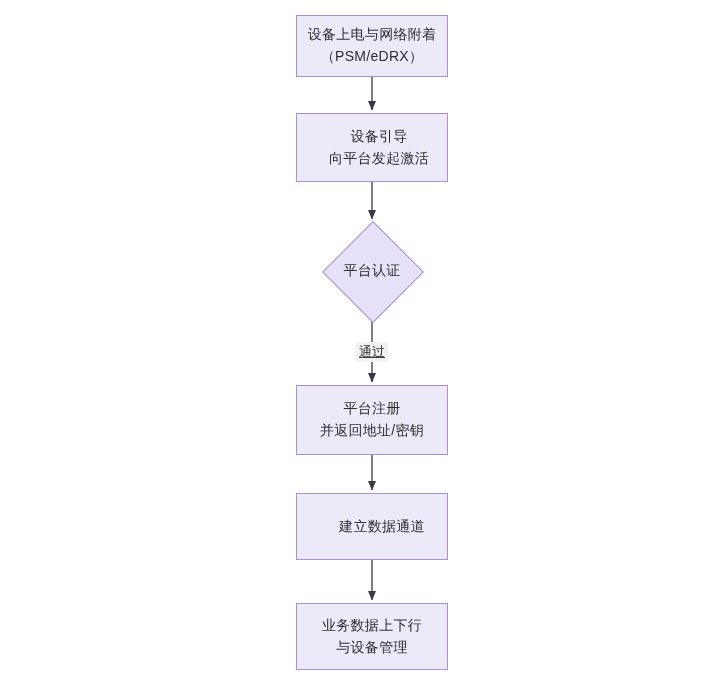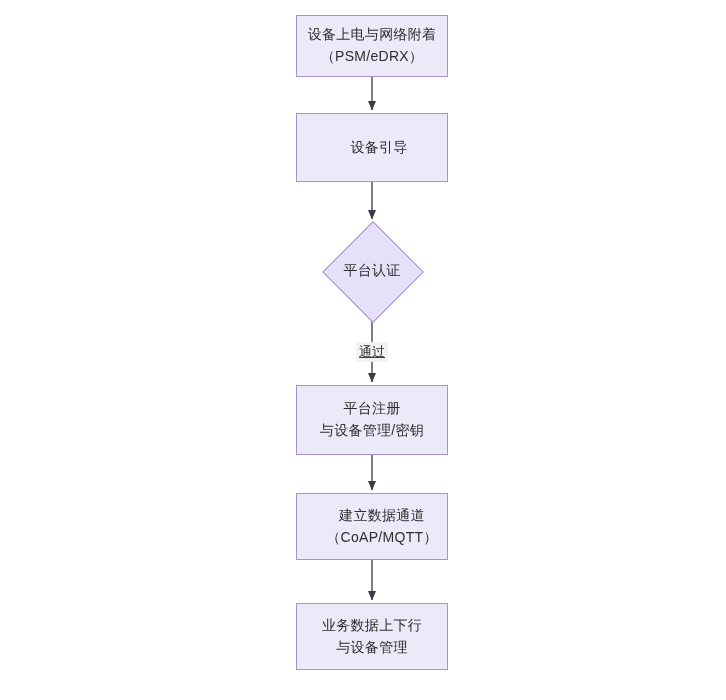--- a/index.html
+++ b/index.html
@@ -108,37 +108,37 @@
     <line x1="372" y1="560" x2="372" y2="600" stroke="#3A3A46" stroke-width="1.3" marker-end="url(#arrowhead)"></line>
   </svg>
 
   <div class="node" id="node-power-on" style="left:296px; top:15px; width:152px; height:62px;">
     <span class="line1">设备上电与网络附着</span>
     <span class="line2">（PSM/eDRX）</span>
   </div>
 
   <div class="node" id="node-bootstrap" style="left:296px; top:113px; width:152px; height:69px;padding-left:14px;">
     <span class="line1">设备引导</span>
+    <span class="line2">向平台发起激活</span>
   </div>
 
   <div class="decision" id="node-auth" style="left:312px; top:222px; width:120px; height:98px;">
     <span class="diamond-shape"></span>
     <span class="decision-label">平台认证</span>
   </div>
 
   <div class="edge-label" id="edge-label-pass" style="left:372px; top:352px;text-decoration:underline;">通过</div>
 
   <div class="node" id="node-register" style="left:296px; top:385px; width:152px; height:70px;">
     <span class="line1">平台注册</span>
-    <span class="line2">与设备管理/密钥</span>
+    <span class="line2">并返回地址/密钥</span>
   </div>
 
   <div class="node" id="node-channel" style="left:296px; top:493px; width:152px; height:67px;padding-left:20px;">
     <span class="line1">建立数据通道</span>
-    <span class="line2">（CoAP/MQTT）</span>
   </div>
 
   <div class="node" id="node-service" style="left:296px; top:603px; width:152px; height:67px;">
     <span class="line1">业务数据上下行</span>
     <span class="line2">与设备管理</span>
   </div>
 
 </div>
 
 </body></html>

